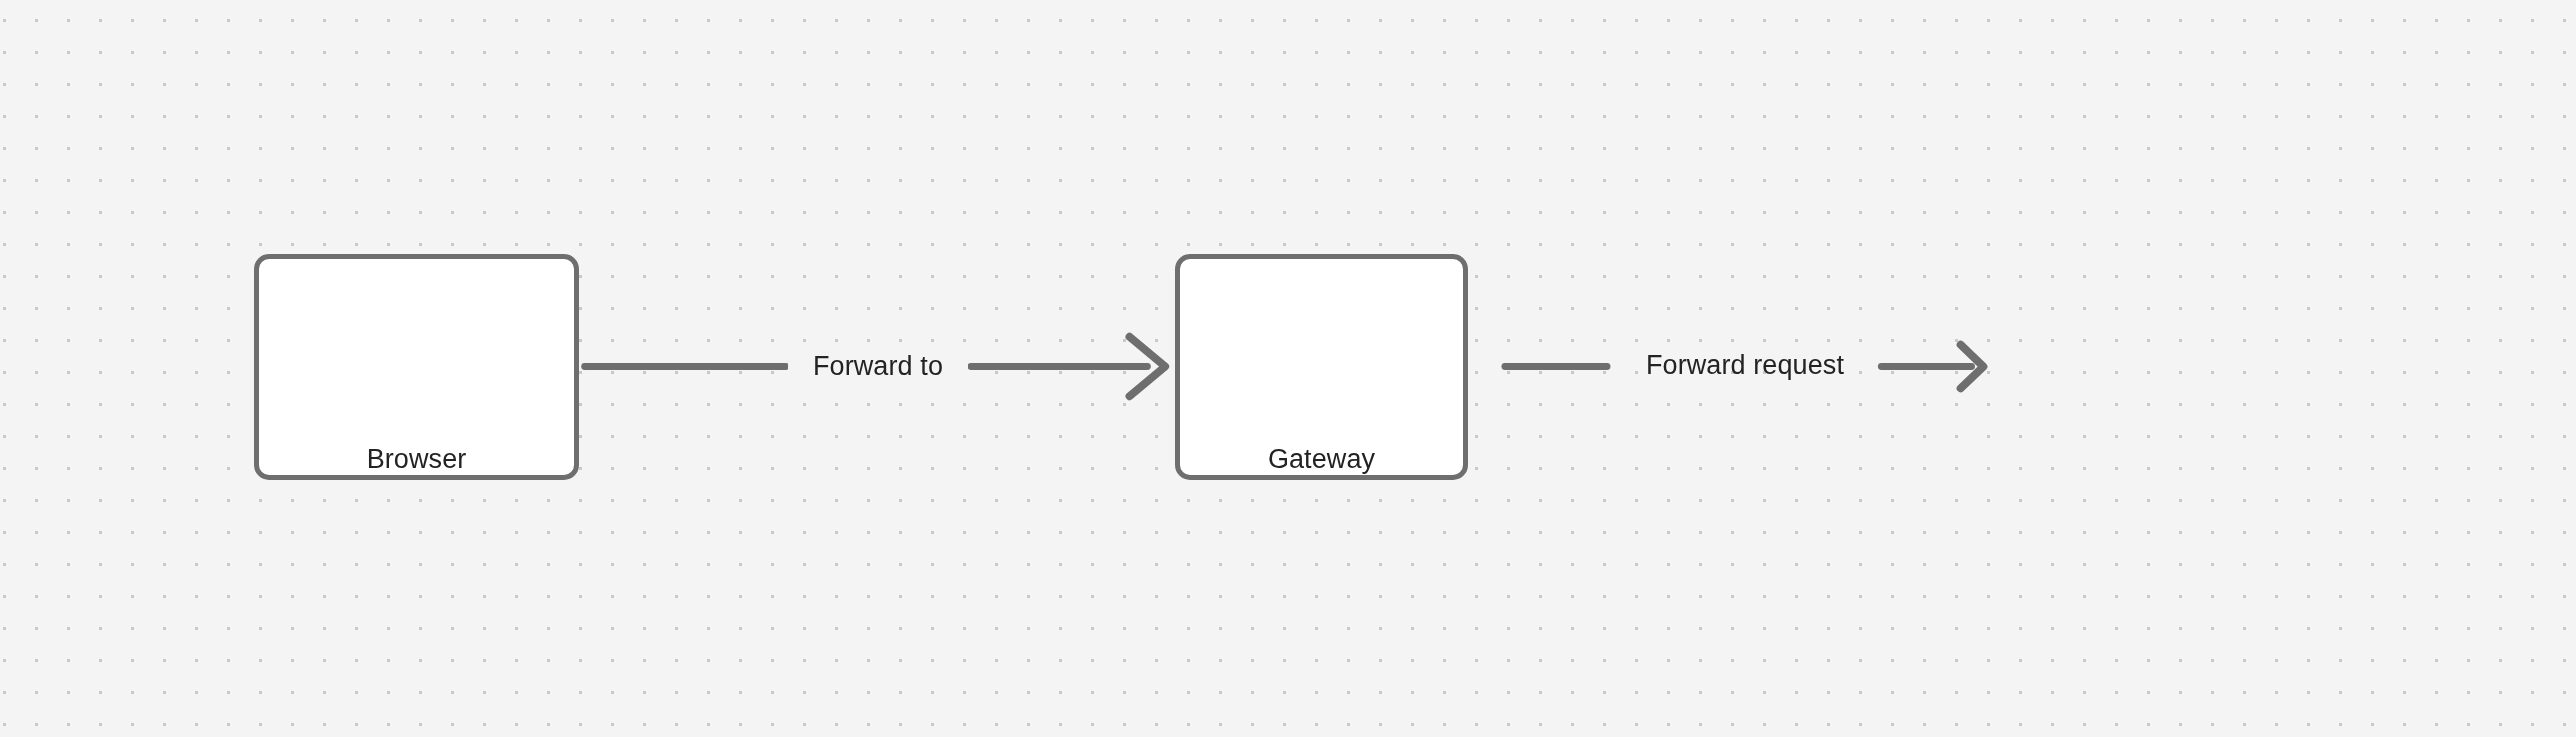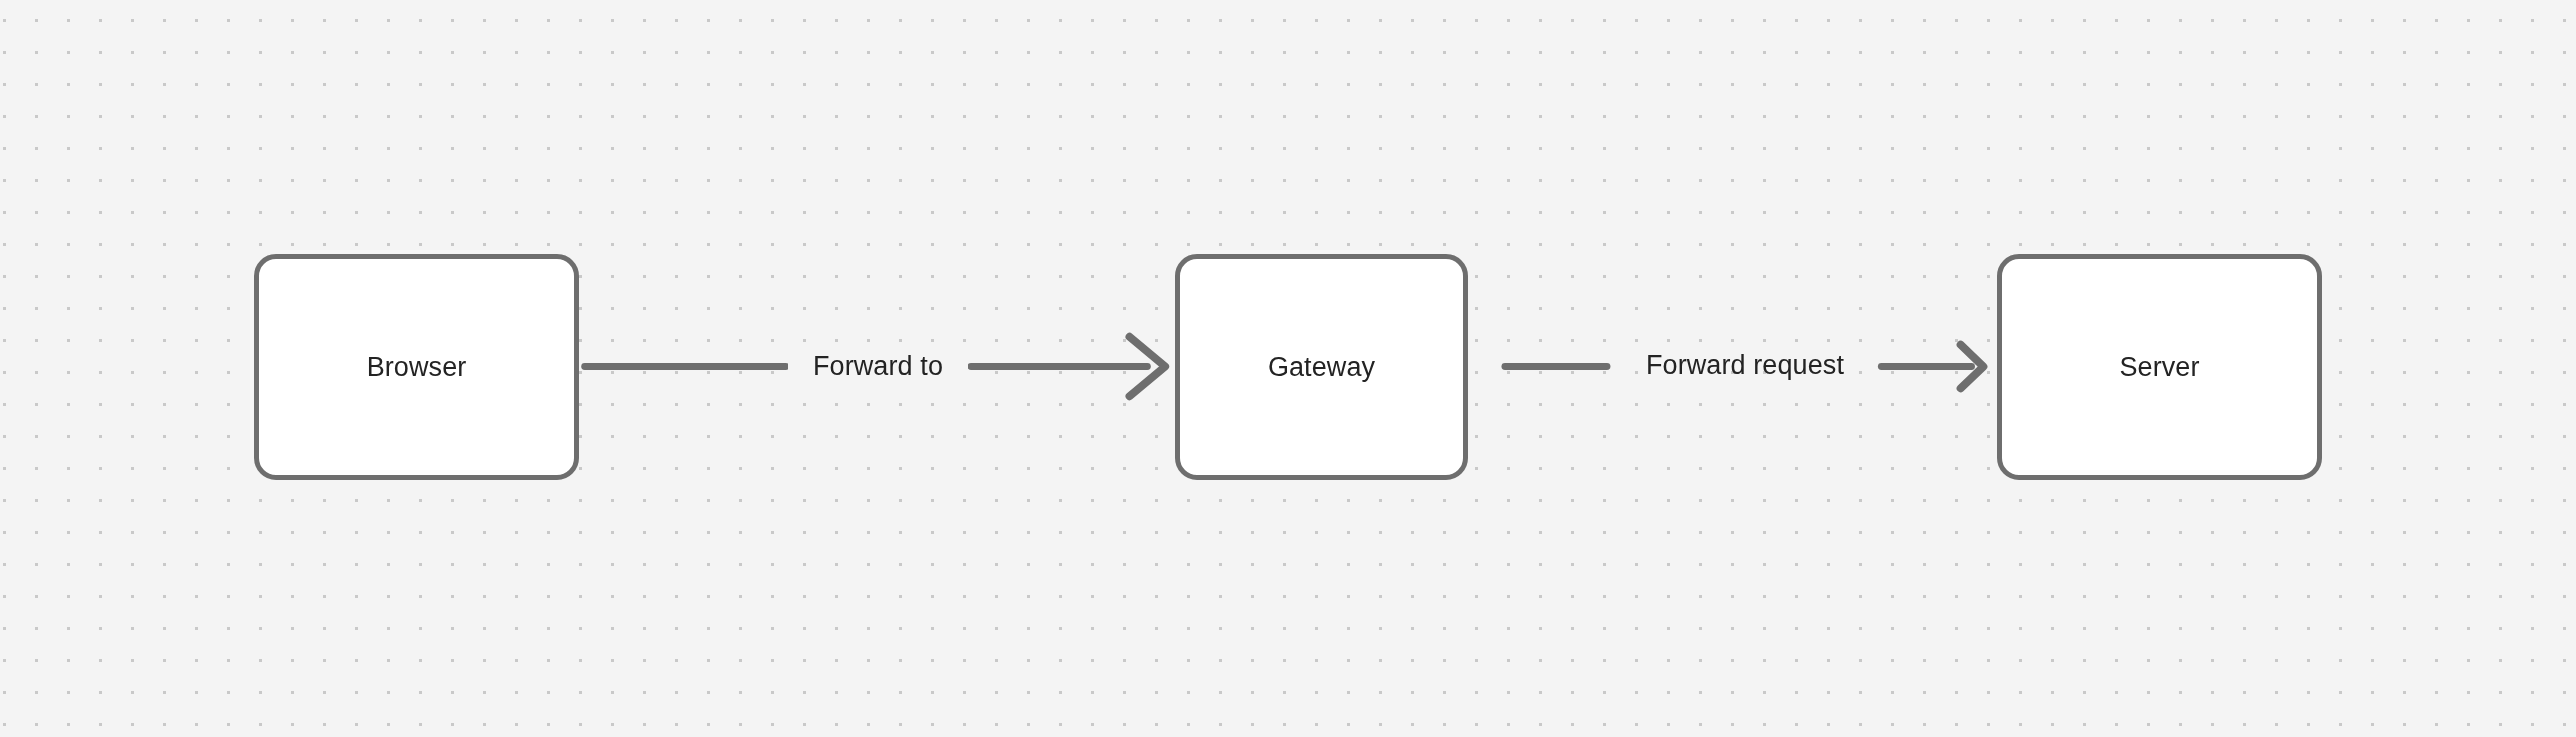--- a/index.html
+++ b/index.html
@@ -33,23 +33,23 @@
     height: 737px;
     overflow: visible;
   }
 
   
   .node {
     position: absolute;
     box-sizing: border-box;
     background: #ffffff;
     border: 5px solid #6e6e6e;
-    border-radius: 22px;
+    border-radius: 15px;
     display: flex;
-    align-items: center;
+    align-items: flex-end;
     justify-content: center;
     z-index: 3;
   }
   .node-label {
     font-size: 27px;
     line-height: 1.2;
     color: #232323;
     letter-spacing: 0.1px;
     white-space: nowrap;
     text-align: center;
@@ -119,18 +119,15 @@
   </div>
 
   <div id="node-browser" class="node">
     <span class="node-label">Browser</span>
   </div>
 
   <div id="node-gateway" class="node">
     <span class="node-label">Gateway</span>
   </div>
 
-  <div id="node-server" class="node">
-    <span class="node-label">Server</span>
-  </div>
 
 </div>
 
 
 </body></html>

